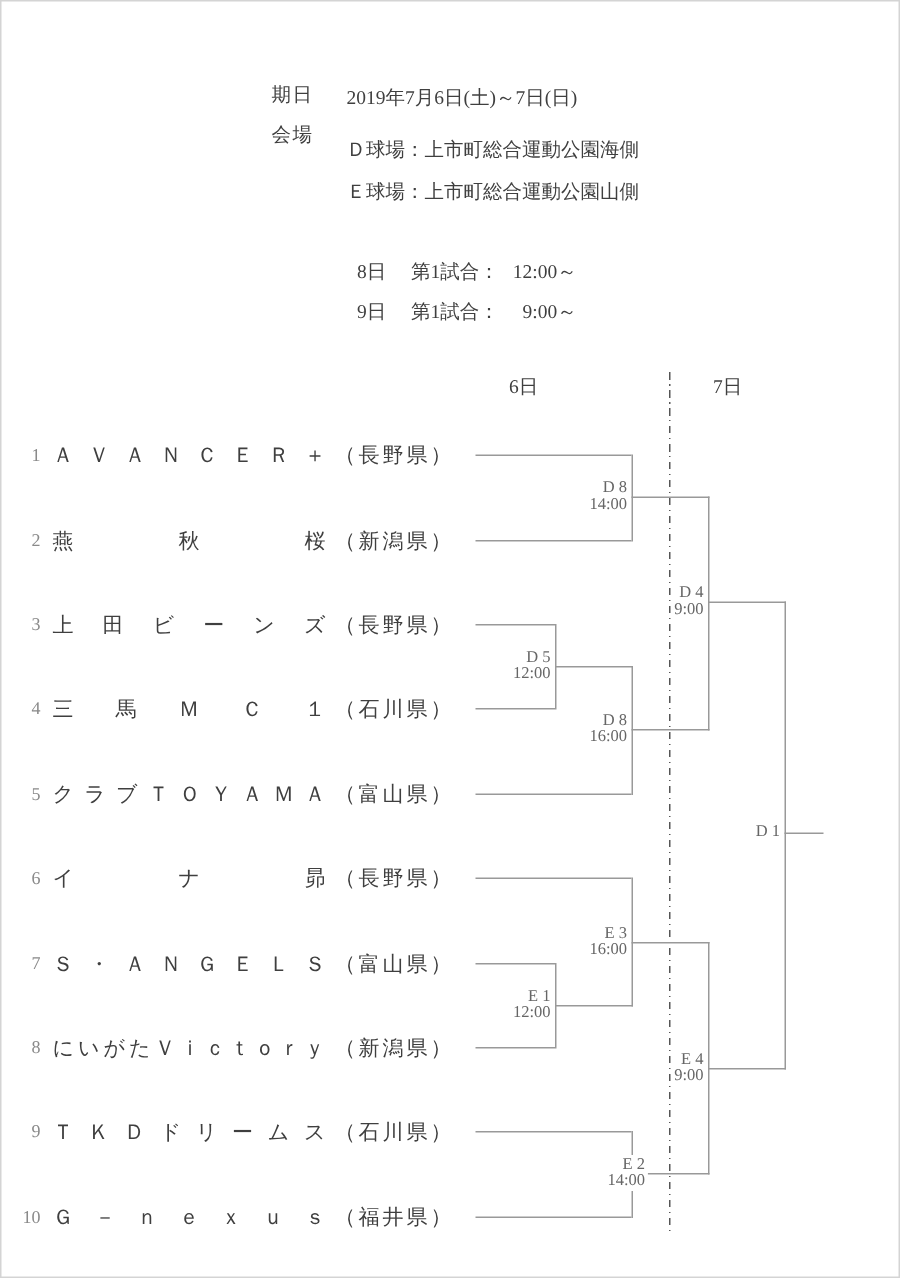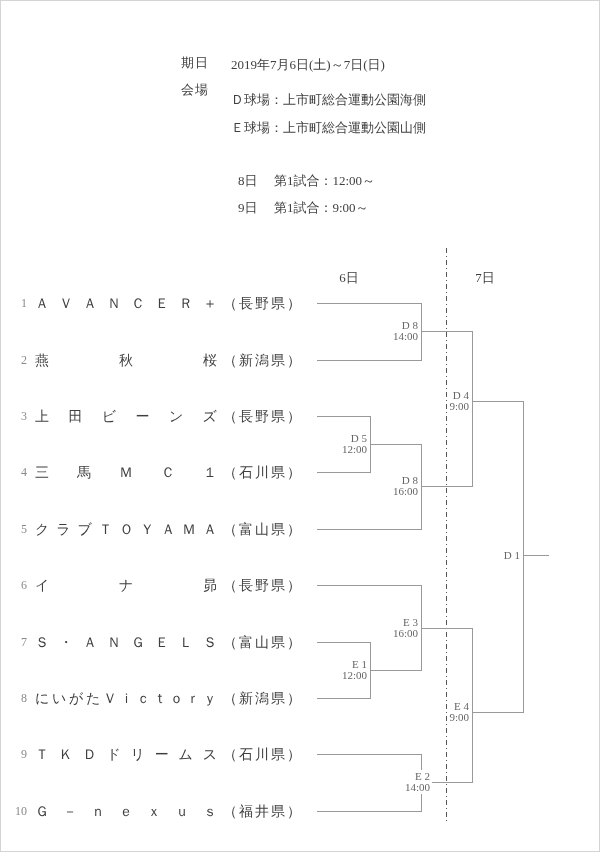--- a/index.html
+++ b/index.html
@@ -10,22 +10,22 @@
   }
   .title{
     position:absolute;top:3px;left:0;width:100%;text-align:center;
     font-size:17px;letter-spacing:1.5px;color:#2f2f2f;
   }
   .lbl{position:absolute;font-size:13px;letter-spacing:1px;}
   .val{position:absolute;font-size:13px;}
   .sched{position:absolute;left:237px;display:flex;font-size:13px;}
   .sched .day{width:28px;}
   .sched .mlbl{margin-left:8px;}
-  .sched .time{width:52px;}
-  .dayhead{position:absolute;width:36px;text-align:center;font-size:13px;margin-top:20px;}
+  .sched .time{width:52px;text-align:right;}
+  .dayhead{position:absolute;width:36px;text-align:center;font-size:13px;}
   .sep{
     position:absolute;left:445px;top:247px;width:1px;height:576px;
     background:repeating-linear-gradient(to bottom,#555 0 5px,transparent 5px 8px,#555 8px 9px,transparent 9px 12px);
   }
   .team{position:absolute;left:0;width:316px;height:20px;}
   .seed{position:absolute;left:6px;top:3px;width:20px;text-align:right;font-size:12px;color:#8a8a8a;}
   .tname{position:absolute;left:34px;top:2px;width:182px;font-size:14px;color:#3f3f3f;
          display:flex;justify-content:space-between;white-space:nowrap;}
   .pref{position:absolute;left:222px;top:2px;font-size:14px;letter-spacing:2px;white-space:nowrap;}
   .hline{position:absolute;height:1px;background:#999;}

